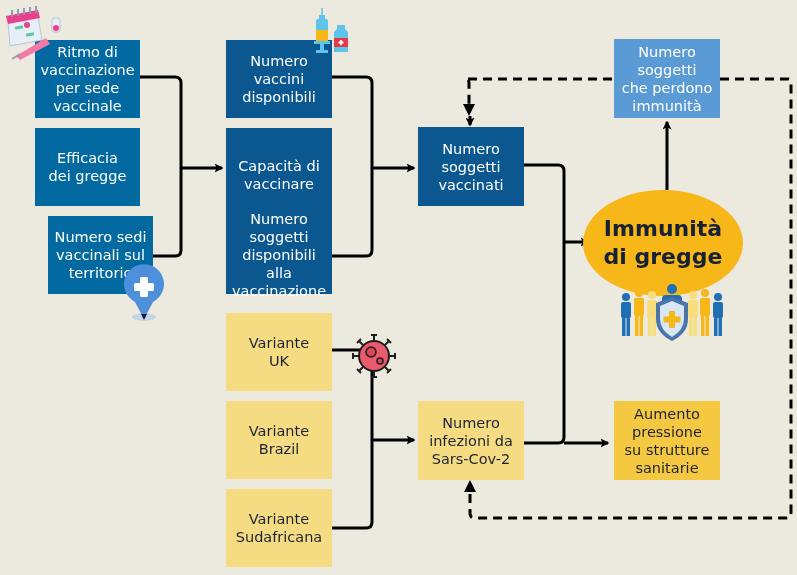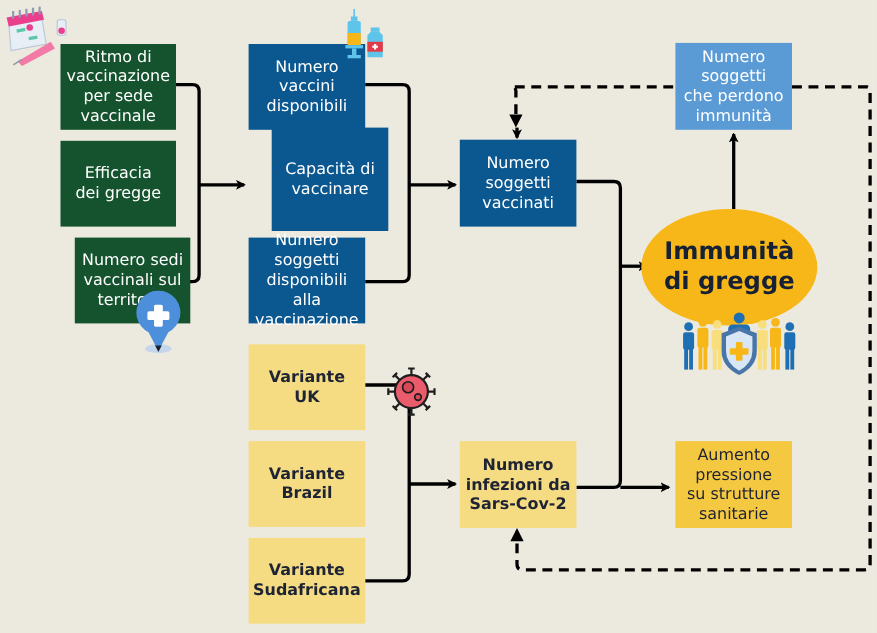--- a/index.html
+++ b/index.html
@@ -8,24 +8,24 @@
     background: #ece9df;
     font-family: "DejaVu Sans", sans-serif;
   }
   .box {
     position: absolute; box-sizing: border-box;
     display: flex; align-items: center; justify-content: center;
     text-align: center; font-size: 14.5px; line-height: 18px;
     padding: 2px 4px;
   }
   .box span { white-space: pre-line; }
-  .dark { background: #14532d; color: #ffffff; margin-left: 20px; }
+  .dark { background: #0369a1; color: #ffffff; }
   .blue { background: #0b5891; color: #ffffff; }
   .lightblue { background: #5b9bd5; color: #ffffff; }
-  .yellow { background: #f5dc83; color: #1e2433; font-weight: bold; }
+  .yellow { background: #f5dc83; color: #1e2433; }
   .amber { background: #f5c842; color: #1e2433; justify-content: center; }
   #lines { position: absolute; left: 0; top: 0; }
   .oval {
     position: absolute; left: 583px; top: 190px; width: 160px; height: 106px;
     border-radius: 50%; background: #f7b718;
     display: flex; align-items: center; justify-content: center;
     text-align: center;
   }
   .oval span {
     white-space: pre-line; font-weight: bold; font-size: 22px; line-height: 28px; color: #162135;
@@ -81,21 +81,21 @@
   <span>Numero sedi
 vaccinali sul
 territorio</span>
 </div>
 
 <div class="box blue" style="left:226px;top:40px;width:106px;height:78px;">
   <span>Numero
 vaccini
 disponibili</span>
 </div>
-<div class="box blue" style="left:226px;top:116px;width:106px;height:94px;margin-left:21px;">
+<div class="box blue" style="left:226px;top:128px;width:106px;height:94px;">
   <span>Capacità di
 vaccinare</span>
 </div>
 <div class="box blue" style="left:226px;top:216px;width:106px;height:78px;">
   <span>Numero
 soggetti
 disponibili alla
 vaccinazione</span>
 </div>
 

